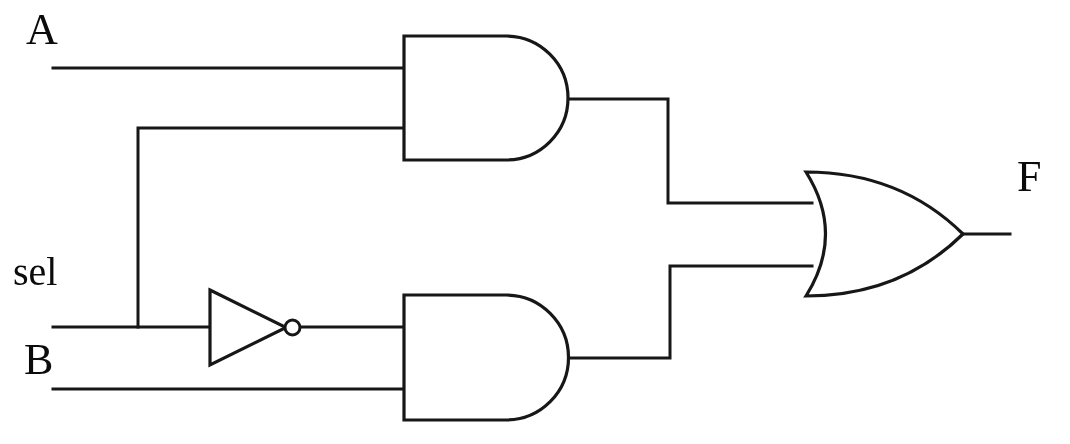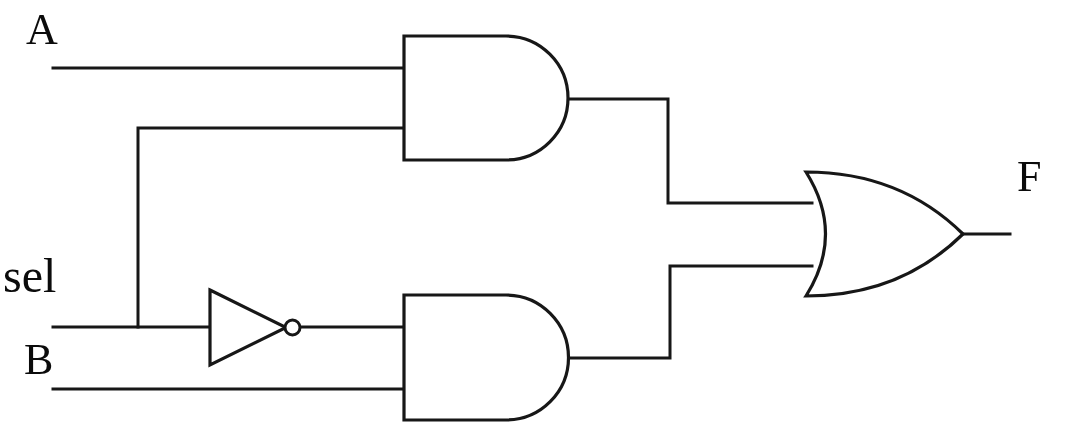--- a/index.html
+++ b/index.html
@@ -43,21 +43,21 @@
   }
   .pin-label {
     position: absolute;
     font-family: "Liberation Serif", "DejaVu Serif", serif;
     color: #0b0b0b;
     line-height: 1;
     white-space: pre;
     user-select: none;
   }
   #label-A  { left: 26px;  top: 8px;   font-size: 44px; }
-  #label-sel{ left: 3px;  top: 252px; font-size: 48px; }
+  #label-sel{ left: 13px;  top: 252px; font-size: 40px; }
   #label-B  { left: 24px;  top: 338px; font-size: 44px; }
   #label-F  { left: 1017px;top: 155px; font-size: 44px; }
 </style>
 </head>
 <body>
 
 <div id="canvas">
 
   <svg id="circuit-svg" viewBox="0 0 1070 444">
 

